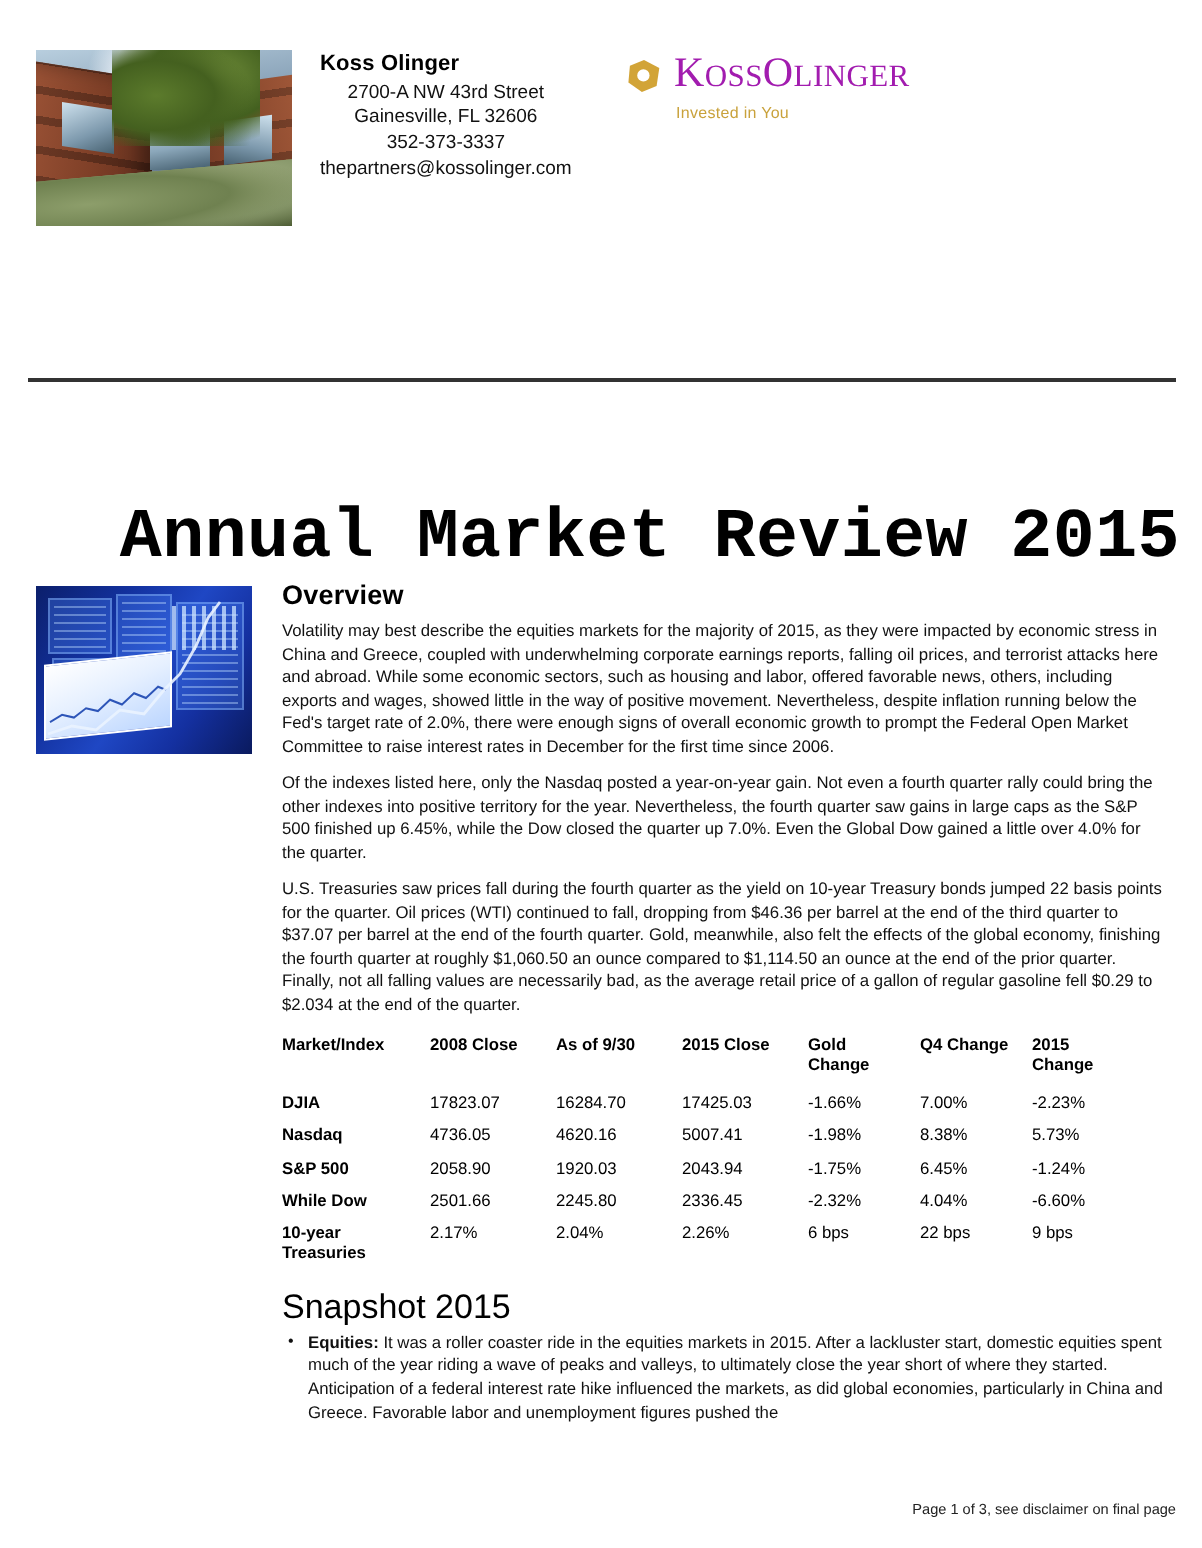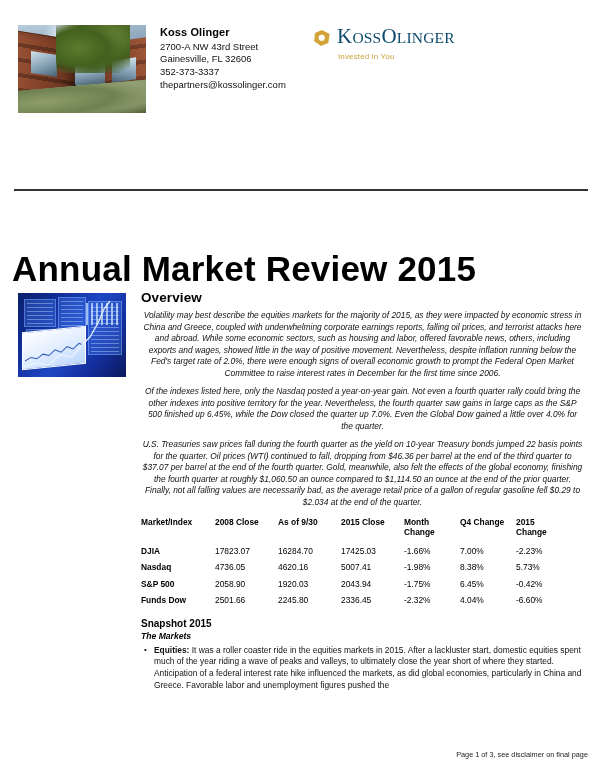--- a/index.html
+++ b/index.html
@@ -88,39 +88,40 @@
   }
   #contact-name {
     font-size: 11px;
     font-weight: bold;
     letter-spacing: 0.1px;
     margin-bottom: 1px;
   }
   .contact-line {
     font-size: 9.5px;
     color: #111;
+    text-align: center;
   }
 
   #brand-logo {
     position: absolute;
     right: 14px; top: 26px;
     width: 175px;
     text-align: left;
   }
   #brand-mark {
     position: absolute;
     left: 0px; top: 3px;
     width: 18px; height: 18px;
   }
   #brand-wordmark {
     position: absolute;
     left: 24px; top: -2px;
     font-family: "Liberation Serif", serif;
     font-size: 21px;
-    color: #0c4a6e;
+    color: #a21caf;
     letter-spacing: 0.2px;
     white-space: nowrap;
   }
   #brand-wordmark .small {
     font-size: 15.5px;
   }
   #brand-tagline {
     position: absolute;
     left: 25px; top: 26px;
     font-size: 8px;
@@ -132,24 +133,24 @@
   #header-divider {
     position: absolute;
     left: 14px; top: 189px;
     width: 574px; height: 0;
     border-top: 2px solid #333333;
   }
 
   
   #page-title {
     position: absolute;
-    left: 12px; top: 226px;
+    left: 2px; top: 226px;
     width: 588px;
-    text-align: left;
-    font-family: Liberation Sans, sans-serif;
+    text-align: right;
+    font-family: Liberation Mono, monospace;
     font-size: 35px;
     color: #000;
     letter-spacing: 0.2px;
   }
 
   
   #market-photo {
     position: absolute;
     left: 18px; top: 293px;
     width: 108px; height: 84px;
@@ -204,22 +205,21 @@
     font-size: 13.5px;
     font-weight: bold;
     margin: 0 0 5px 0;
     letter-spacing: 0.1px;
   }
   p.body-par {
     font-size: 8.4px;
     line-height: 1.37;
     margin: 0 4px 7px 0;
     color: #111;
-    text-align: center;
-    font-style: italic;
+    text-align: left;
   }
   p.body-par:last-child { margin-bottom: 0; }
 
   
   #market-table {
     margin-top: 9px;
     width: 432px;
     border-collapse: collapse;
     font-size: 8.4px;
   }
@@ -251,22 +251,22 @@
   #market-table col.c6 { width: 57px; }
 
   
   #chart-note {
     margin-top: 4px;
     font-size: 8.4px;
     line-height: 1.37;
     color: #111;
   }
   #snapshot-head {
-    font-size: 10px;
-    font-weight: bold;
+    font-size: 17px;
+    font-weight: normal;
     margin: 7px 0 2px 0;
   }
   #markets-sub {
     font-size: 8.6px;
     font-weight: bold;
     font-style: italic;
     margin: 0 0 4px 0;
   }
   ul.bullets {
     margin: 0;
@@ -382,21 +382,21 @@
       <col class="c4">
         <col class="c5">
         <col class="c6">
     </colgroup>
     <thead>
       <tr>
         <th>Market/Index</th>
         <th>2008 Close</th>
         <th>As of 9/30</th>
         <th>2015 Close</th>
-        <th>Month
+        <th>Gold
 Change</th>
         <th>Q4 Change</th>
         <th>2015 Change</th>
       </tr>
     </thead>
     <tbody>
       <tr>
         <td class="idx">DJIA</td>
         <td>17823.07</td>
         <td>16284.70</td>
@@ -414,38 +414,47 @@
         <td>8.38%</td>
         <td>5.73%</td>
       </tr>
       <tr>
         <td class="idx">S&amp;P 500</td>
         <td>2058.90</td>
         <td>1920.03</td>
         <td>2043.94</td>
         <td>-1.75%</td>
         <td>6.45%</td>
-        <td>-0.42%</td>
-      </tr>
-      <tr>
-        <td class="idx">Funds Dow</td>
+        <td>-1.24%</td>
+      </tr>
+      <tr>
+        <td class="idx">While Dow</td>
         <td>2501.66</td>
         <td>2245.80</td>
         <td>2336.45</td>
         <td>-2.32%</td>
         <td>4.04%</td>
         <td>-6.60%</td>
       </tr>
+      <tr>
+        <td class="idx">10-year
+Treasuries</td>
+        <td>2.17%</td>
+        <td>2.04%</td>
+        <td>2.26%</td>
+        <td>6 bps</td>
+        <td>22 bps</td>
+        <td>9 bps</td>
+      </tr>
     </tbody>
   </table>
 
 
   <h2 id="snapshot-head">Snapshot 2015</h2>
 
-  <div id="markets-sub">The Markets</div>
 
   <ul class="bullets">
     <li>
       <span class="bull-lead">Equities:</span><span> It was a roller coaster ride in the equities markets in 2015. After a lackluster start, domestic equities spent much of the year riding a wave of peaks and valleys, to ultimately close the year short of where they started. Anticipation of a federal interest rate hike influenced the markets, as did global economies, particularly in China and Greece. Favorable labor and unemployment figures pushed the</span>
     </li>
   </ul>
 
 </div>
 
 <div id="page-footer">Page 1 of 3, see disclaimer on final page</div>

